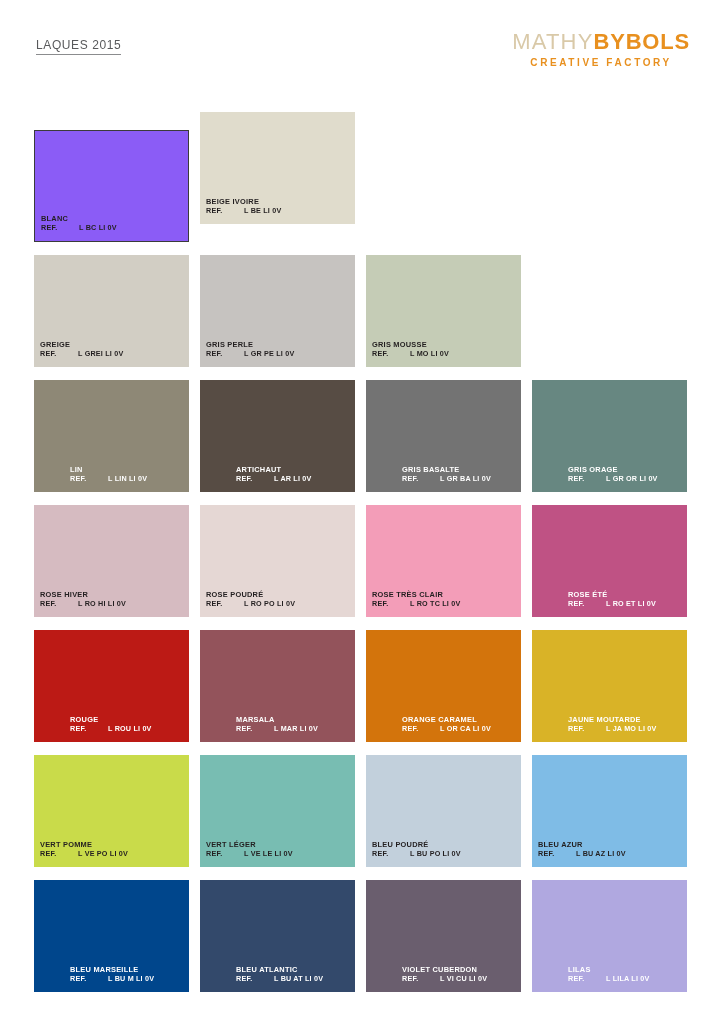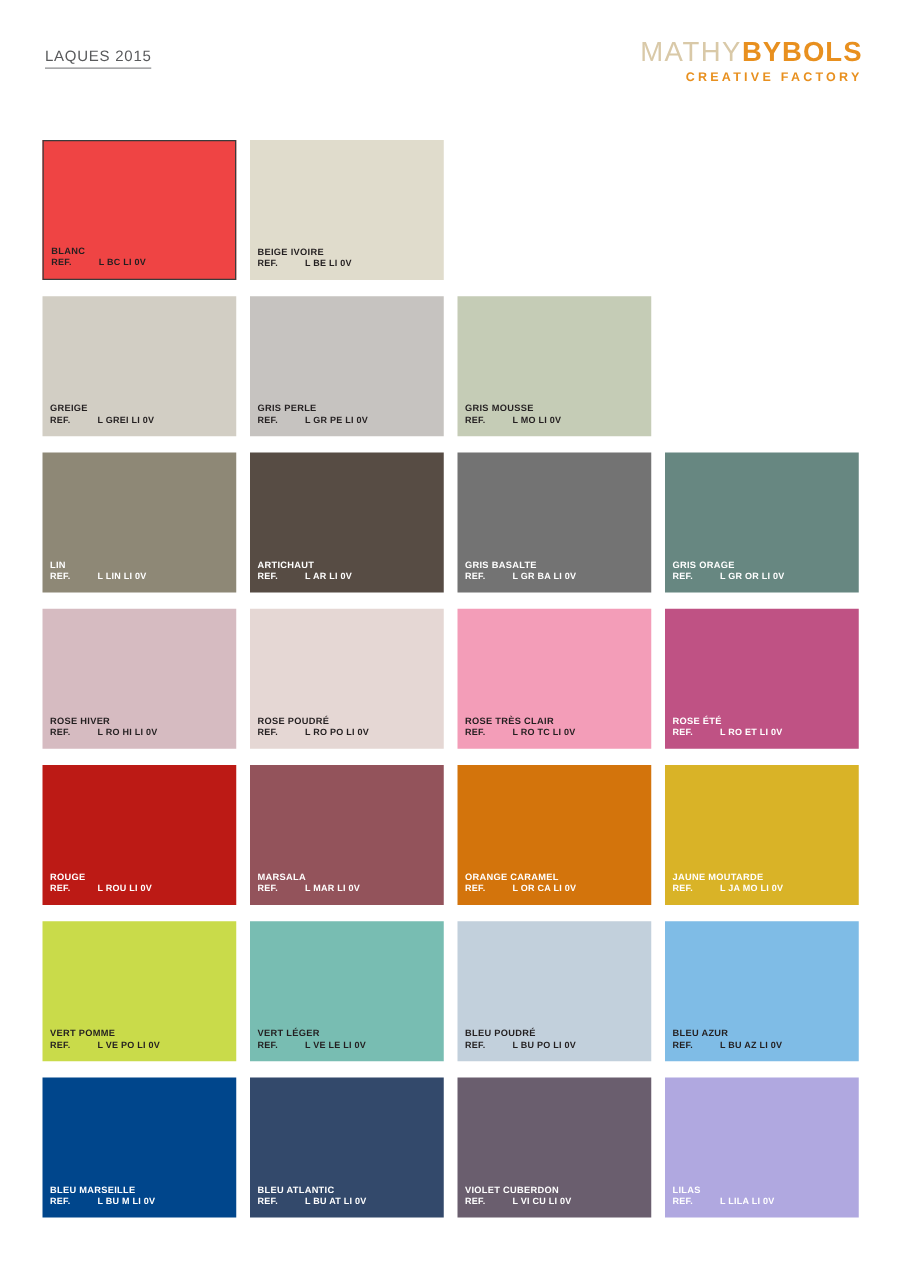--- a/index.html
+++ b/index.html
@@ -31,21 +31,21 @@
     color: #58595b;
     font-weight: 400;
     border-bottom: 1px solid #8b8c8e;
     padding-bottom: 2px;
     white-space: nowrap;
   }
   .logo {
     position: absolute;
     right: 33px;
     top: 31px;
-    text-align: right;
+    text-align: center;
     line-height: 1;
   }
   .logo-main {
     font-size: 22px;
     font-weight: 700;
     letter-spacing: 0.5px;
     white-space: nowrap;
   }
   .logo-mathy {
     color: #d9c9a8;
@@ -109,36 +109,36 @@
     font-size: 7.2px;
     font-weight: 700;
     letter-spacing: 0.2px;
     white-space: nowrap;
   }
   .sw-ref .ref-word {
     display: inline-block;
     width: 38px;
   }
   .dark-text .sw-name, .dark-text .sw-ref { color: #231f20; }
-  .light-text .sw-name, .light-text .sw-ref { color: #ffffff; }
+  .light-text .sw-name, .light-text .sw-ref { color: #ffffff; margin-left: 30px; }
 </style>
 </head>
 <body>
 
 <div class="header">
   <div class="doc-title">LAQUES  2015</div>
   <div class="logo">
     <div class="logo-main"><span class="logo-mathy">MATHY</span><span class="logo-bybols">BYBOLS</span></div>
     <div class="logo-sub">CREATIVE FACTORY</div>
   </div>
 </div>
 
 <div class="grid">
     <div class="row">
-      <div class="swatch dark-text bordered" style="background: #ef4444;">
+      <div class="swatch dark-text bordered" style="background: #8b5cf6; margin-top: 18px;">
         <div class="labels">
           <div class="sw-name">BLANC</div>
           <div class="sw-ref"><span class="ref-word">REF.</span><span>L BC  LI  0V</span></div>
         </div>
       </div>
       <div class="swatch dark-text" style="background: rgb(224, 220, 204);">
         <div class="labels">
           <div class="sw-name">BEIGE IVOIRE</div>
           <div class="sw-ref"><span class="ref-word">REF.</span><span>L BE  LI  0V</span></div>
         </div>

